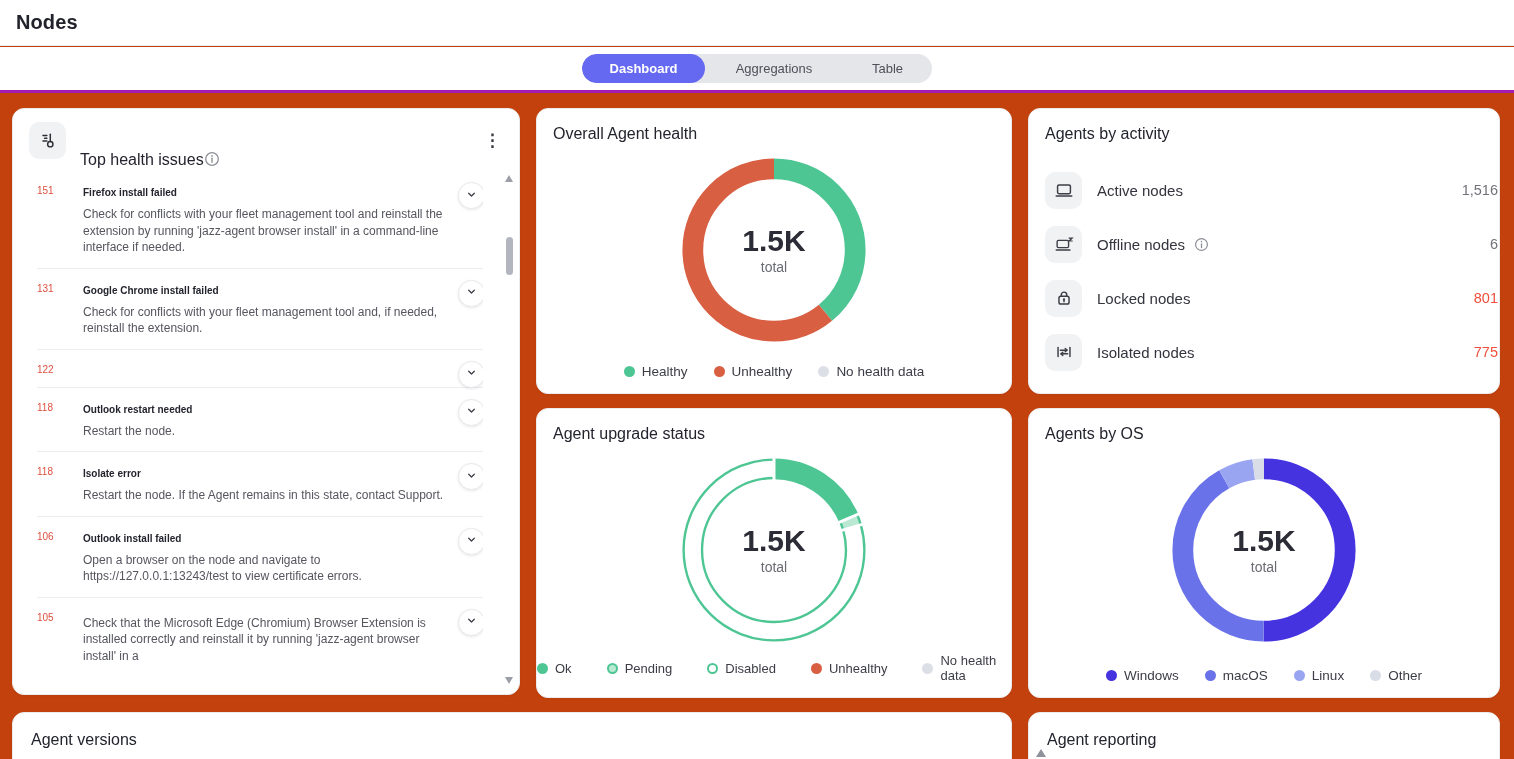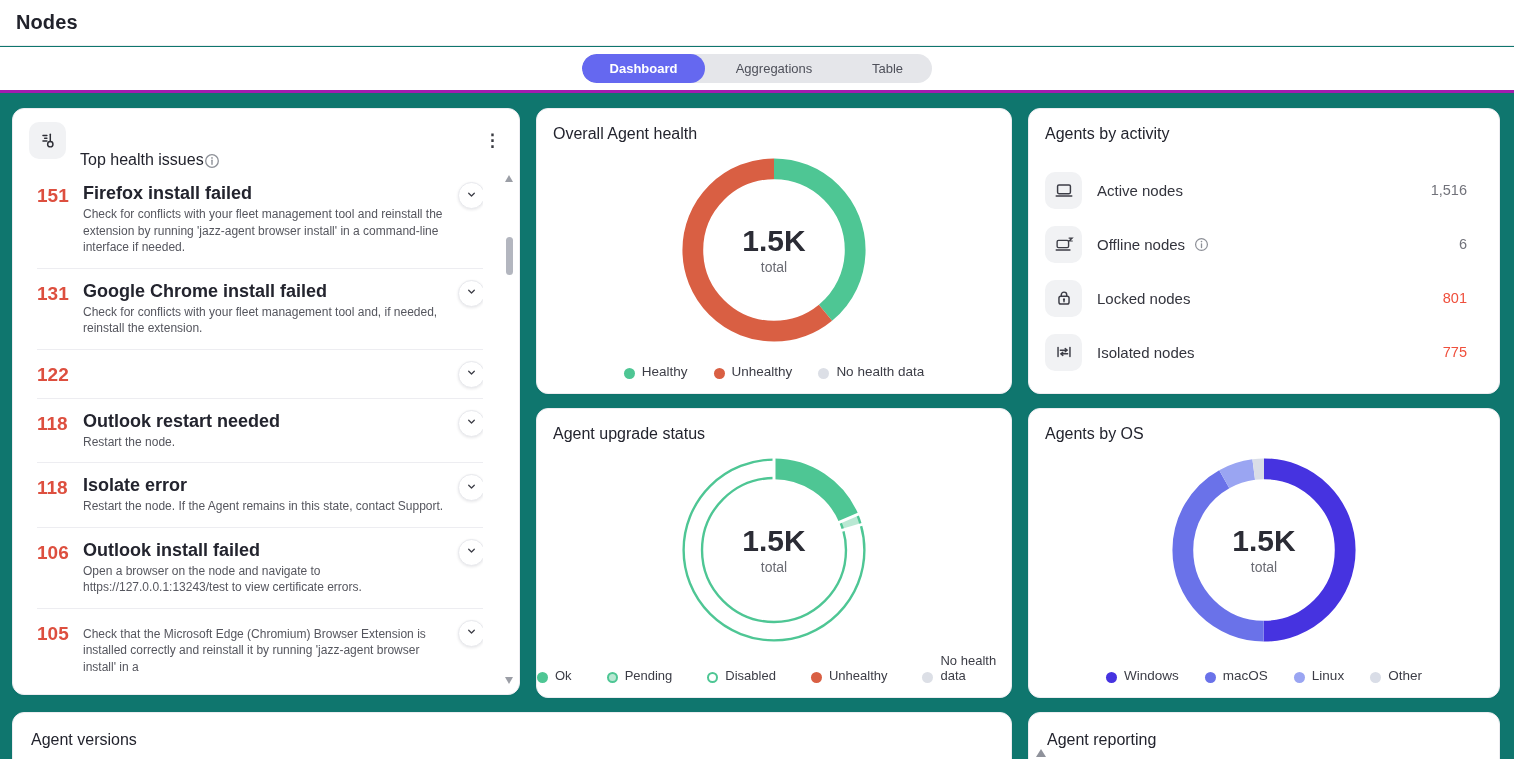--- a/index.html
+++ b/index.html
@@ -1,20 +1,20 @@
 <!DOCTYPE html>
 <html><head>
 <meta charset="utf-8">
 <style>
   * { box-sizing: border-box; margin: 0; padding: 0; }
   html,body { background:#fff; }
   body { font-family: "Liberation Sans", sans-serif; }
   #page {
     position: relative; width: 1514px; height: 759px;
-    background: #0f766e; overflow: hidden;
+    background: #c2410c; overflow: hidden;
   }
   
   .app-header {
     position:absolute; left:0; top:0; width:100%; height:46px;
     background:#fff; border-bottom:1px solid #ebecef;
     display:flex; align-items:center; padding:0 16px;
   }
   .app-title { font-size:20px; font-weight:700; color:#21222b; letter-spacing:.1px; }
   .tab-bar {
     position:absolute; left:0; top:47px; width:100%; height:46px;
@@ -36,33 +36,33 @@
   }
   .card-title { font-size:16px; font-weight:500; color:#23242e; }
   .chart-card .card-title { position:absolute; left:16px; top:16px; }
   
   #issues-card .card-head {
     position:absolute; left:16px; top:12px; right:12px; height:38px;
     display:flex; align-items:center; gap:14px;
   }
   .icon-sq { width:37px; height:37px; border-radius:10px; background:#f1f2f4;
     display:flex; align-items:center; justify-content:center; flex:0 0 auto; }
-  .head-title-row { display:flex; align-items:flex-end; flex:1;margin-top:40px; }
+  .head-title-row { display:flex; align-items:flex-start; flex:1;margin-top:40px; }
   .kebab { margin-left:auto; border:none; background:transparent; cursor:pointer;
     font-size:17px; font-weight:700; color:#3a3b42; line-height:1; padding:4px 6px; }
   .info-i { display:inline-flex; flex:0 0 auto; }
   .issues-list { position:absolute; left:24px; right:36px; top:62px; bottom:1px;
     overflow:hidden; list-style:none; }
   .issue { position:relative; display:flex; padding:13px 0 12px;
     border-bottom:1px solid #ededf1; }
   .issue:last-child { border-bottom:none; }
   .issue-count { width:34px; margin-right:12px; flex:0 0 auto;
-    font-size:19px; font-weight:700; color:#dd4f3f; padding-top:1px; }
+    font-size:10px; font-weight:400; color:#dd4f3f; padding-top:1px; }
   .issue-body { flex:1; margin-right:34px; }
-  .issue-title { font-size:18px; font-weight:700; color:#23242e; line-height:18px; }
+  .issue-title { font-size:10px; font-weight:700; color:#23242e; line-height:18px; }
   .issue-desc { font-size:12px; line-height:16.5px; color:#55565e; margin-top:4px; max-width:372px; }
   .chev-btn { position:absolute; right:-2px; top:11px; width:27px; height:27px;
     border-radius:50%; background:#fff; border:1px solid #e8e9ed;
     box-shadow:0 1px 3px rgba(16,24,40,.10); cursor:pointer;
     display:flex; align-items:center; justify-content:center; }
   
   .v-scrollbar { position:absolute; right:5px; top:66px; bottom:10px; width:9px; }
   .sb-arrow-up, .sb-arrow-down { position:absolute; left:0; width:0; height:0;
     border-left:4.5px solid transparent; border-right:4.5px solid transparent; cursor:pointer; }
   .sb-arrow-up { top:0; border-bottom:7px solid #9b9ea6; }
@@ -73,26 +73,26 @@
   .donut-wrap { position:absolute; left:50%; top:42px; width:198px; height:198px;
     margin-left:-99px; }
   .donut-svg { width:198px; height:198px; display:block; }
   .donut-center { position:absolute; inset:0; display:flex; flex-direction:column;
     align-items:center; justify-content:center; pointer-events:none; }
   .donut-total { font-size:30px; font-weight:700; color:#2b2c35; line-height:32px; }
   .donut-sub { font-size:14px; color:#6a6b73; margin-top:2px; }
   .legend { position:absolute; left:0; right:0; bottom:14px; list-style:none;
     display:flex; justify-content:center; gap:26px; }
   .legend.tight { gap:35px; }
-  .legend li { display:flex; align-items:flex-end; gap:7px; cursor:pointer; }
+  .legend li { display:flex; align-items:center; gap:7px; cursor:pointer; }
   .legend .dot { width:11px; height:11px; border-radius:50%; flex:0 0 auto; }
   .legend .legend-label { font-size:13.5px; color:#3c3d46; }
   .legend.tight .legend-label { font-size:13px; }
   
-  .act-list { position:absolute; left:16px; right:32px; top:54px; list-style:none; }
+  .act-list { position:absolute; left:16px; right:1px; top:54px; list-style:none; }
   .act-row { display:flex; align-items:center; height:54px; cursor:pointer; }
   .act-label { font-size:15px; color:#33343d; margin-left:15px; }
   .act-info { margin-left:9px; display:inline-flex; }
   .act-value { margin-left:auto; font-size:14.5px; font-weight:400; color:#71727a; }
   .act-value.red { color:#ef4f3c; }
   
   .bottom-card .card-title { position:absolute; left:18px; top:18px; }
   .mini-scroll-up { position:absolute; left:1036px; top:749px; width:0; height:0;
     border-left:5px solid transparent; border-right:5px solid transparent;
     border-bottom:8px solid #8f929b; cursor:pointer; }

